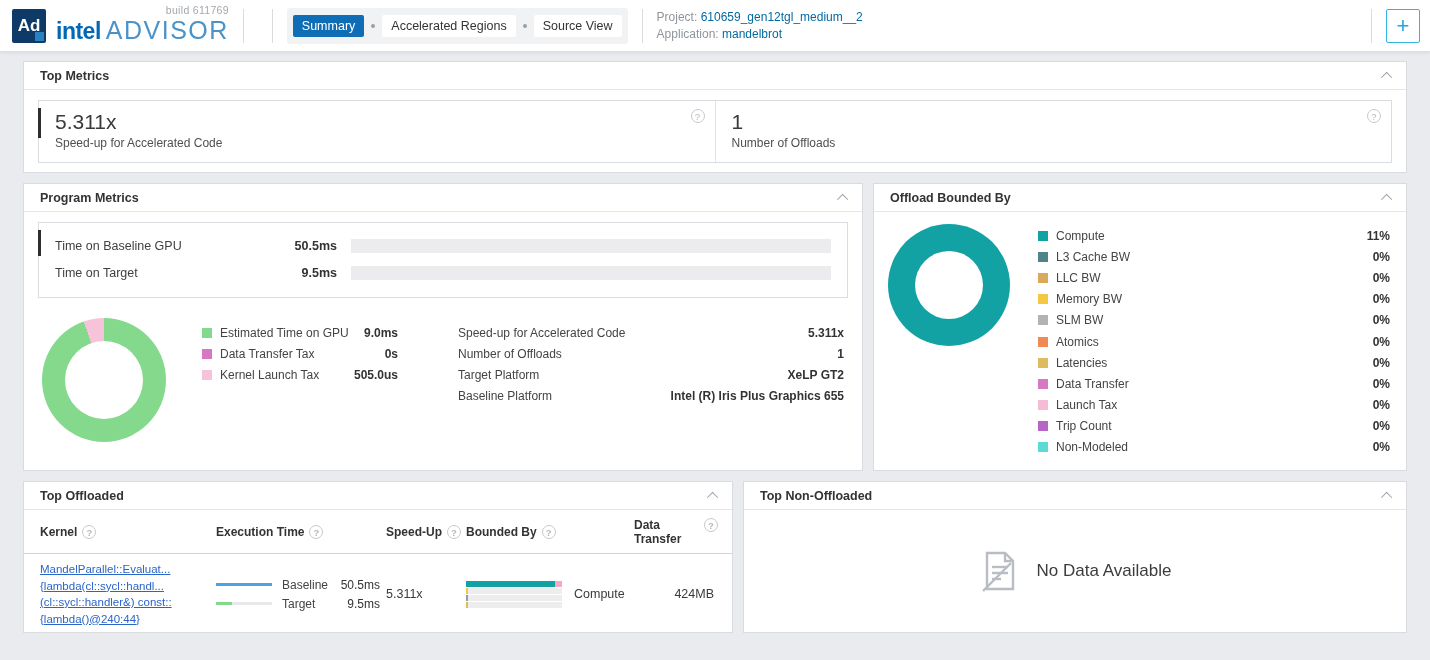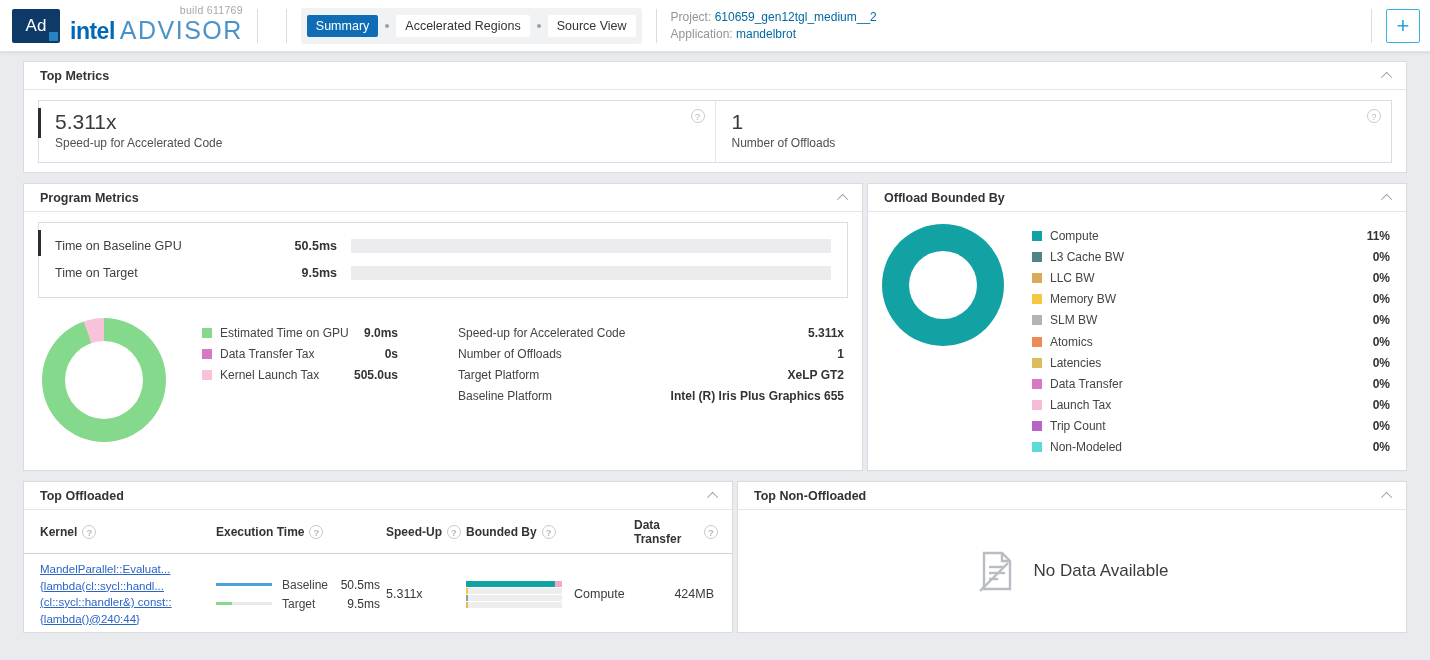--- a/index.html
+++ b/index.html
@@ -1,20 +1,20 @@
 <!DOCTYPE html>
 <html><head>
 <meta charset="utf-8">
 <style>
   * { margin:0; padding:0; box-sizing:border-box; }
   html,body { width:1430px; height:660px; font-family:"Liberation Sans", sans-serif; background:#e9ebef; overflow:hidden; }
 
   
   header { height:52px; background:#fff; display:flex; align-items:center; padding:0 10px 0 12px; border-bottom:1px solid #dfe1e5; box-shadow:0 1px 3px rgba(0,0,0,.08); position:relative; z-index:5; }
-  .logo-badge { width:48px; height:34px; background:#0d3a66; color:#fff; font-weight:normal; font-size:17px; display:flex; align-items:center; justify-content:center; border-radius:2px; position:relative; }
+  .logo-badge { width:34px; height:34px; background:#0d3a66; color:#fff; font-weight:bold; font-size:17px; display:flex; align-items:center; justify-content:center; border-radius:2px; position:relative; }
   .logo-badge::after { content:""; position:absolute; right:2px; bottom:2px; width:9px; height:9px; background:#2b8fd0; opacity:.85; }
   .brand-text { margin-left:10px; position:relative; padding-top:10px; }
   .brand-build { position:absolute; top:-2px; right:0; font-size:10.5px; color:#a2a8ae; letter-spacing:.3px; }
   .brand-intel { color:#0068b5; font-size:23px; font-weight:bold; letter-spacing:-.5px; }
   .brand-product { color:#4a93c9; font-size:25px; font-weight:400; letter-spacing:1.5px; margin-left:5px; }
   .vdiv { width:1px; height:34px; background:#d9dbde; margin:0 14px; flex:none; }
   .perspective { display:flex; align-items:center; background:#f1f2f4; border-radius:3px; padding:0 12px 0 0; height:36px; cursor:pointer; }
   .persp-icon { width:36px; height:36px; background:#0e6ec2; border-radius:3px 0 0 3px; display:flex; align-items:center; justify-content:center; margin-right:10px; }
   .perspective .plabel { font-size:12.5px; color:#3c3c3c; }
   .perspective .pvalue { font-size:12.5px; color:#2b2b2b; font-weight:bold; margin-left:4px; }
@@ -24,21 +24,21 @@
   .tab.active { background:#0e6db5; color:#fff; }
   .tab-dot { width:4px; height:4px; border-radius:50%; background:#9aa0a6; margin:0 7px; }
   .project-info { font-size:12px; line-height:17px; }
   .project-info .pi-label { color:#90959a; }
   .project-info .pi-value { color:#0369a1; }
   .spacer { flex:1; }
   .add-btn { width:34px; height:34px; background:#fff; border:1px solid #35b2e4; border-radius:2px; color:#22a7e0; font-size:22px; font-weight:300; line-height:1; cursor:pointer; }
 
   
   main { padding:9px 23px; display:flex; flex-direction:column; gap:10px; }
-  .row { display:flex; gap:4px; }
+  .row { display:flex; gap:10px; }
   .panel { background:#fff; border:1px solid #d8dbe0; }
   .panel-head { display:flex; align-items:center; justify-content:space-between; padding:7px 14px 6px 16px; border-bottom:1px solid #e4e6e9; }
   .panel-title { font-size:12.5px; font-weight:bold; color:#333; }
   .chev { width:8px; height:8px; border-left:1.6px solid #9aa0a6; border-top:1.6px solid #9aa0a6; transform:rotate(45deg) translateY(2px); cursor:pointer; }
   .qicon { width:14px; height:14px; border:1px solid #c6c9cd; border-radius:50%; color:#b4b8bd; font-size:9.5px; display:inline-flex; align-items:center; justify-content:center; flex:none; cursor:pointer; }
 
   
   #top-metrics { height:112px; }
   .metric-strip { margin:10px 14px; border:1px solid #d9dce1; display:flex; position:relative; }
   .metric-strip::before { content:""; position:absolute; left:-1px; top:7px; width:3px; height:30px; background:#2e2e2e; }
@@ -78,21 +78,21 @@
   .ob-content { display:flex; padding:12px 16px 0 14px; }
   .ob-donut { width:122px; height:122px; }
   .ob-donut::after { inset:27px; }
   .ob-legend { flex:1; margin-left:28px; padding-top:1px; }
   .ob-legend .leg-row { height:21.2px; }
 
   
   #top-offloaded { width:710px; height:152px; flex:none; display:flex; flex-direction:column; }
   .grid-cols { display:grid; grid-template-columns:176px 170px 80px 168px 1fr; align-items:center; }
   .tbl-head { padding:8px 14px 7px 16px; border-bottom:1px solid #cfd3d8; }
-  .th { font-size:12px; font-weight:bold; color:#333; display:flex; align-items:center; gap:5px; }
+  .th { font-size:12px; font-weight:bold; color:#333; display:flex; align-items:flex-start; gap:5px; }
   .th.right { justify-content:flex-end; }
   .tbl-row { padding:7px 14px 8px 16px; flex:1; }
   .kernel-cell { font-size:11.5px; line-height:16.5px; }
   .kernel-cell a { color:#2a65c8; text-decoration:underline; display:block; white-space:nowrap; }
   .exec-cell .exec-line { display:flex; align-items:center; height:19px; }
   .exec-track { width:56px; height:3px; background:#e8e9eb; flex:none; margin-right:10px; }
   .exec-fill { height:100%; }
   .exec-name { font-size:12px; color:#444; width:52px; }
   .exec-val { font-size:12px; color:#333; text-align:right; width:46px; }
   .speed-cell { font-size:12.5px; color:#3a3a3a; }

